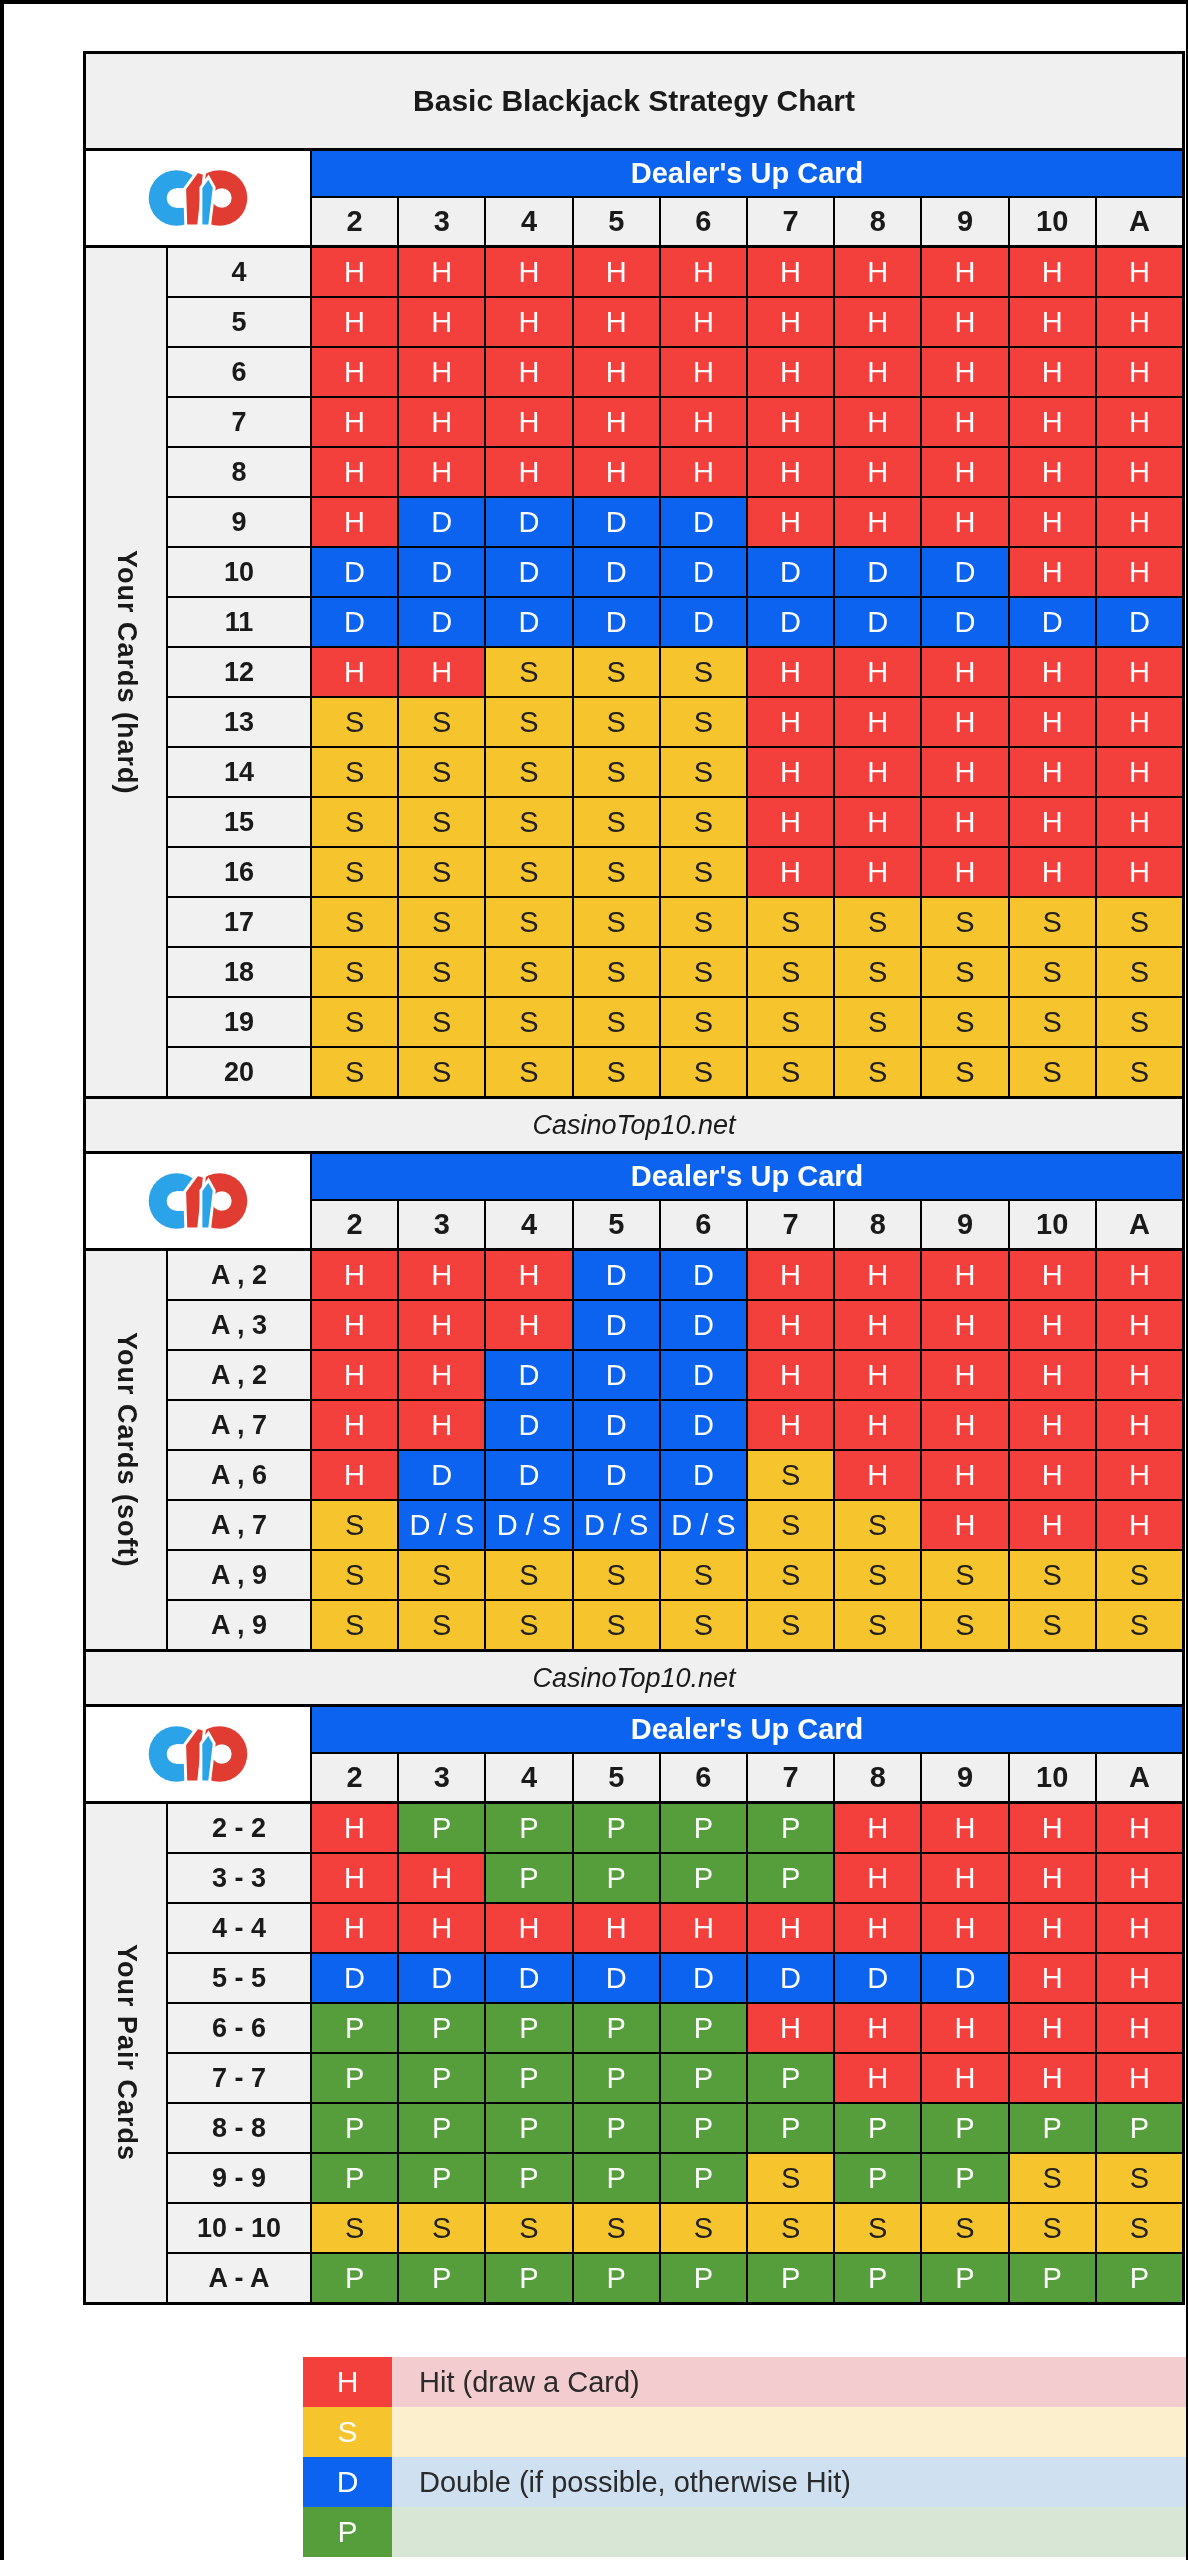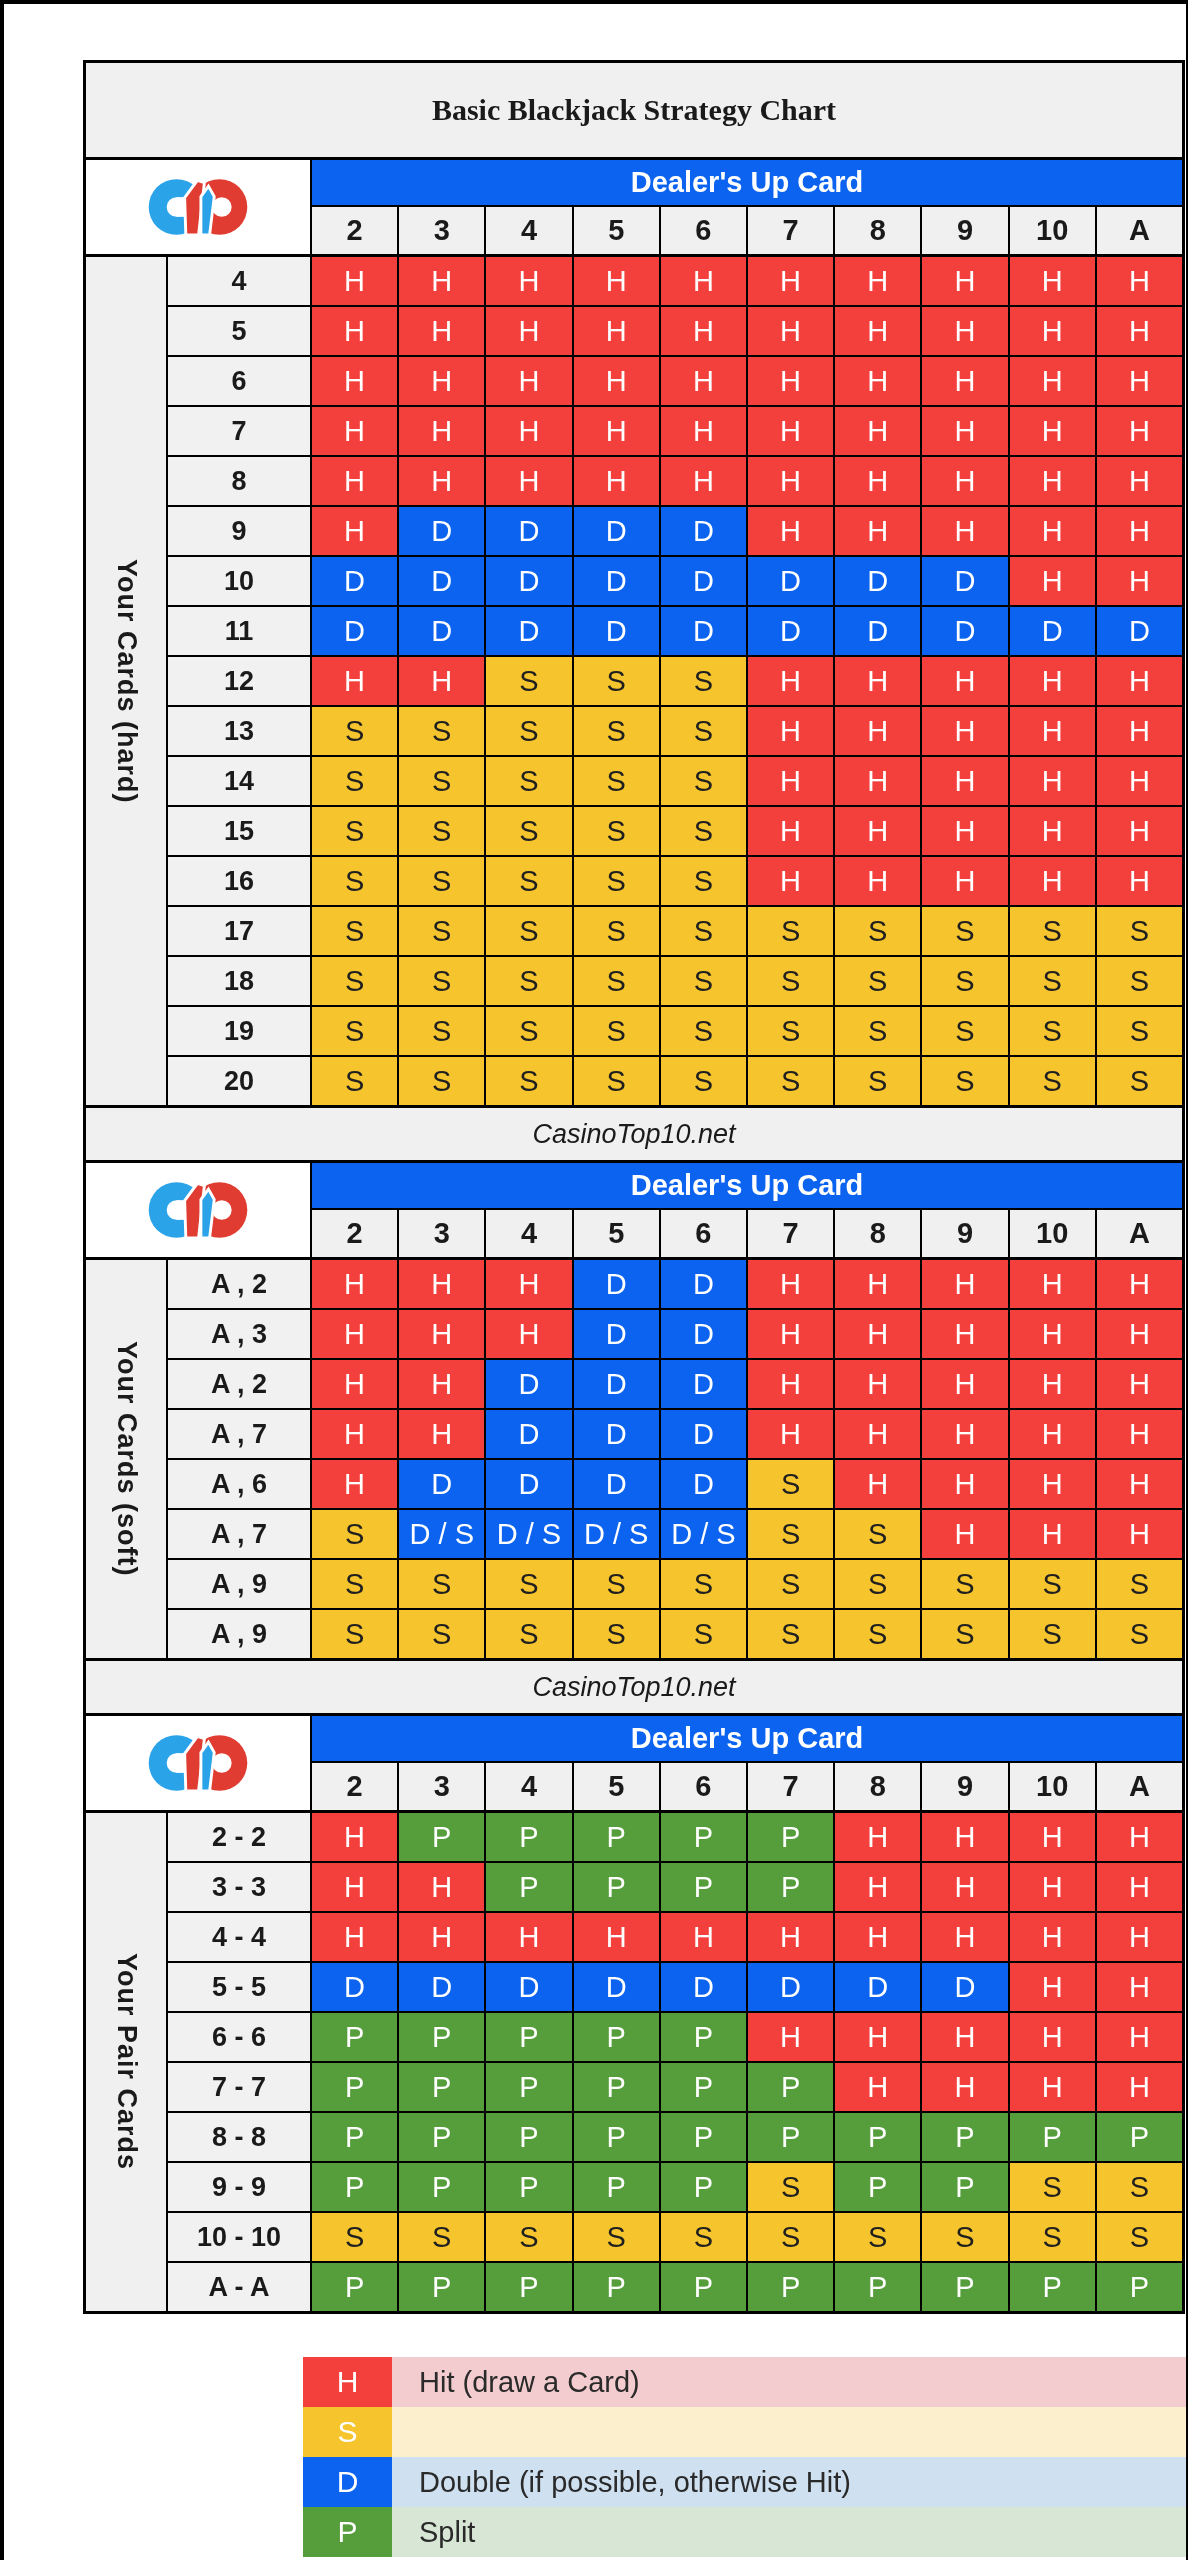--- a/index.html
+++ b/index.html
@@ -7,21 +7,21 @@
     width:1188px; height:2560px; position:relative; background:#ffffff;
     font-family:"Liberation Sans", sans-serif; overflow:hidden;
   }
   .frame {
     position:absolute; inset:0;
     border-top:4px solid #000; border-left:4px solid #000; border-right:2px solid #000;
     pointer-events:none; z-index:5;
   }
   .chart { position:absolute; left:83px; top:51px; width:1102px; }
   .stack > * { margin-top:-3px; }
-  .stack > :first-child { margin-top:9px;font-family:Liberation Serif, serif; }
+  .stack > :first-child { margin-top:0; }
 
   .title-box {
     height:94px; border:3px solid #000; background:#f0f0f1;
     display:flex; align-items:center; justify-content:center;
     font-weight:bold; font-size:30px; color:#1a1a1a;
   }
   .header-grid {
     display:grid; grid-template-columns:224px repeat(10, 1fr);
     grid-template-rows:45px 47px; gap:2px; background:#000; border:3px solid #000;
   }
@@ -552,15 +552,14 @@
     </div>
     <div class="lrow" style="background: rgb(252, 239, 205);">
       <div class="lswatch" style="background: rgb(246, 197, 46);">S</div>
     </div>
     <div class="lrow" style="background: rgb(207, 224, 241);">
       <div class="lswatch" style="background: rgb(11, 99, 240);">D</div>
       <div class="ltext">Double (if possible, otherwise Hit)</div>
     </div>
     <div class="lrow" style="background: rgb(216, 231, 213);">
       <div class="lswatch" style="background: rgb(86, 158, 60);">P</div>
-      <div class="ltext">Split</div>
     </div>
   </div>
 
 </body></html>

